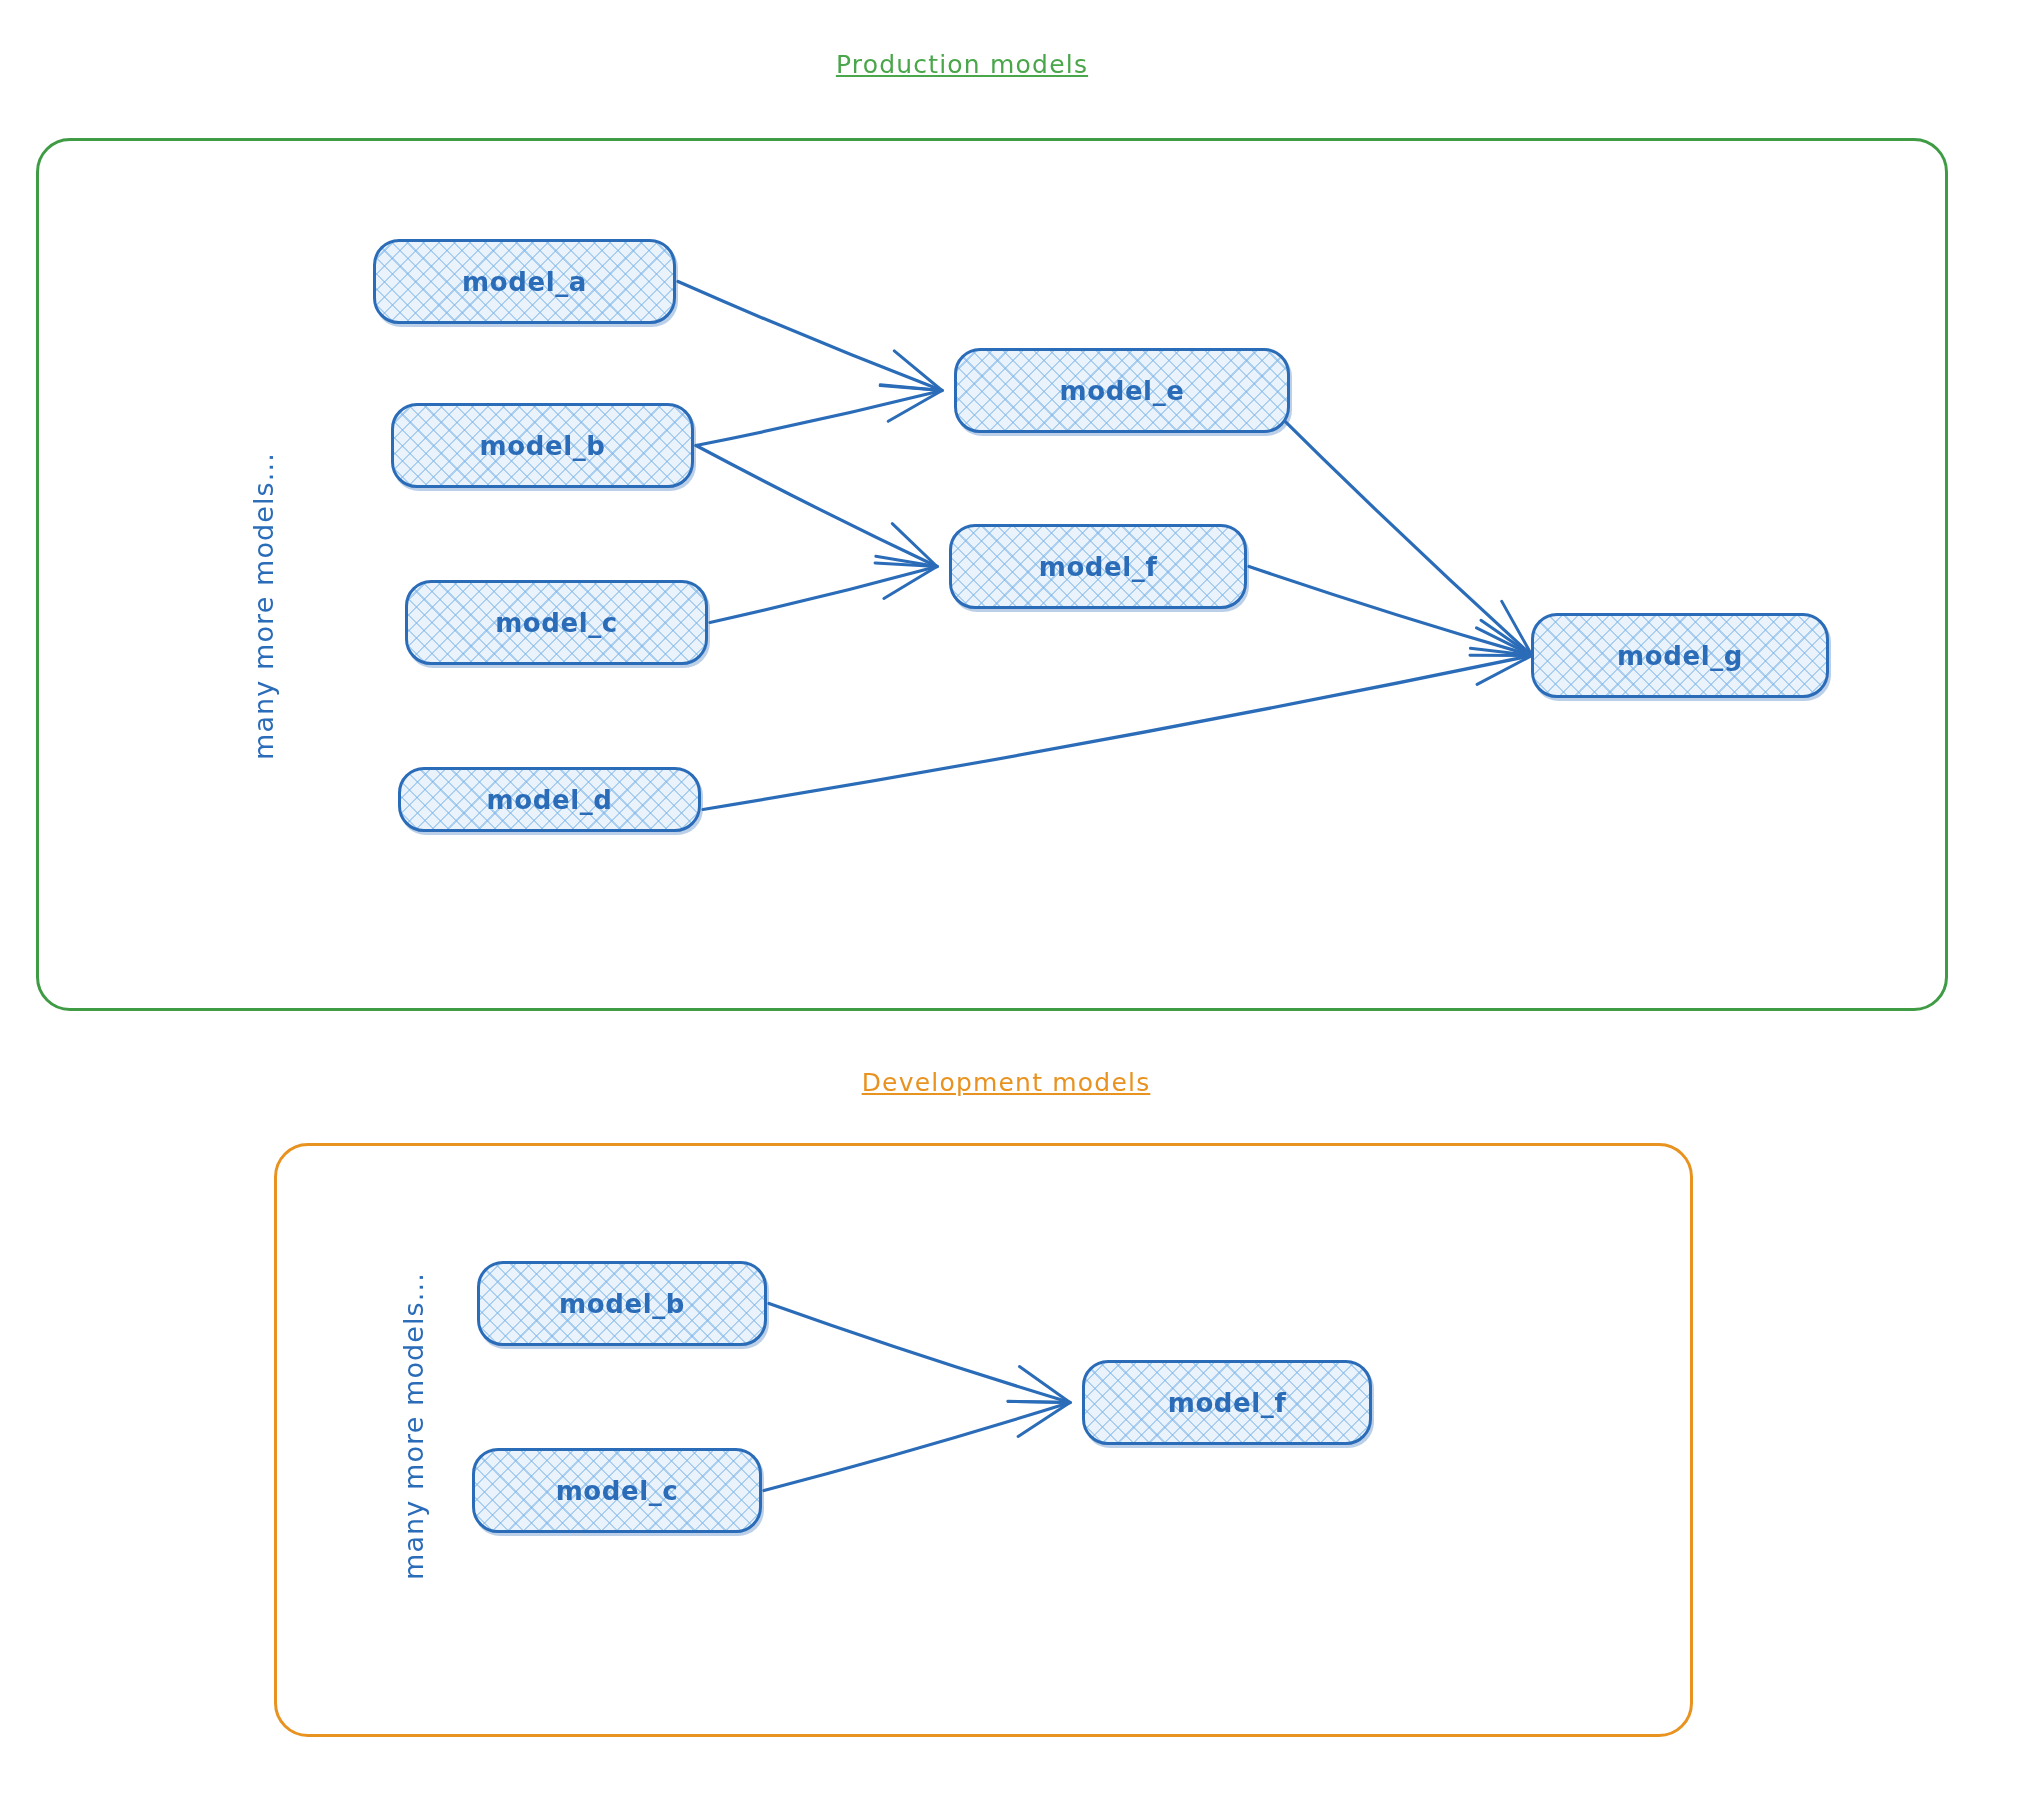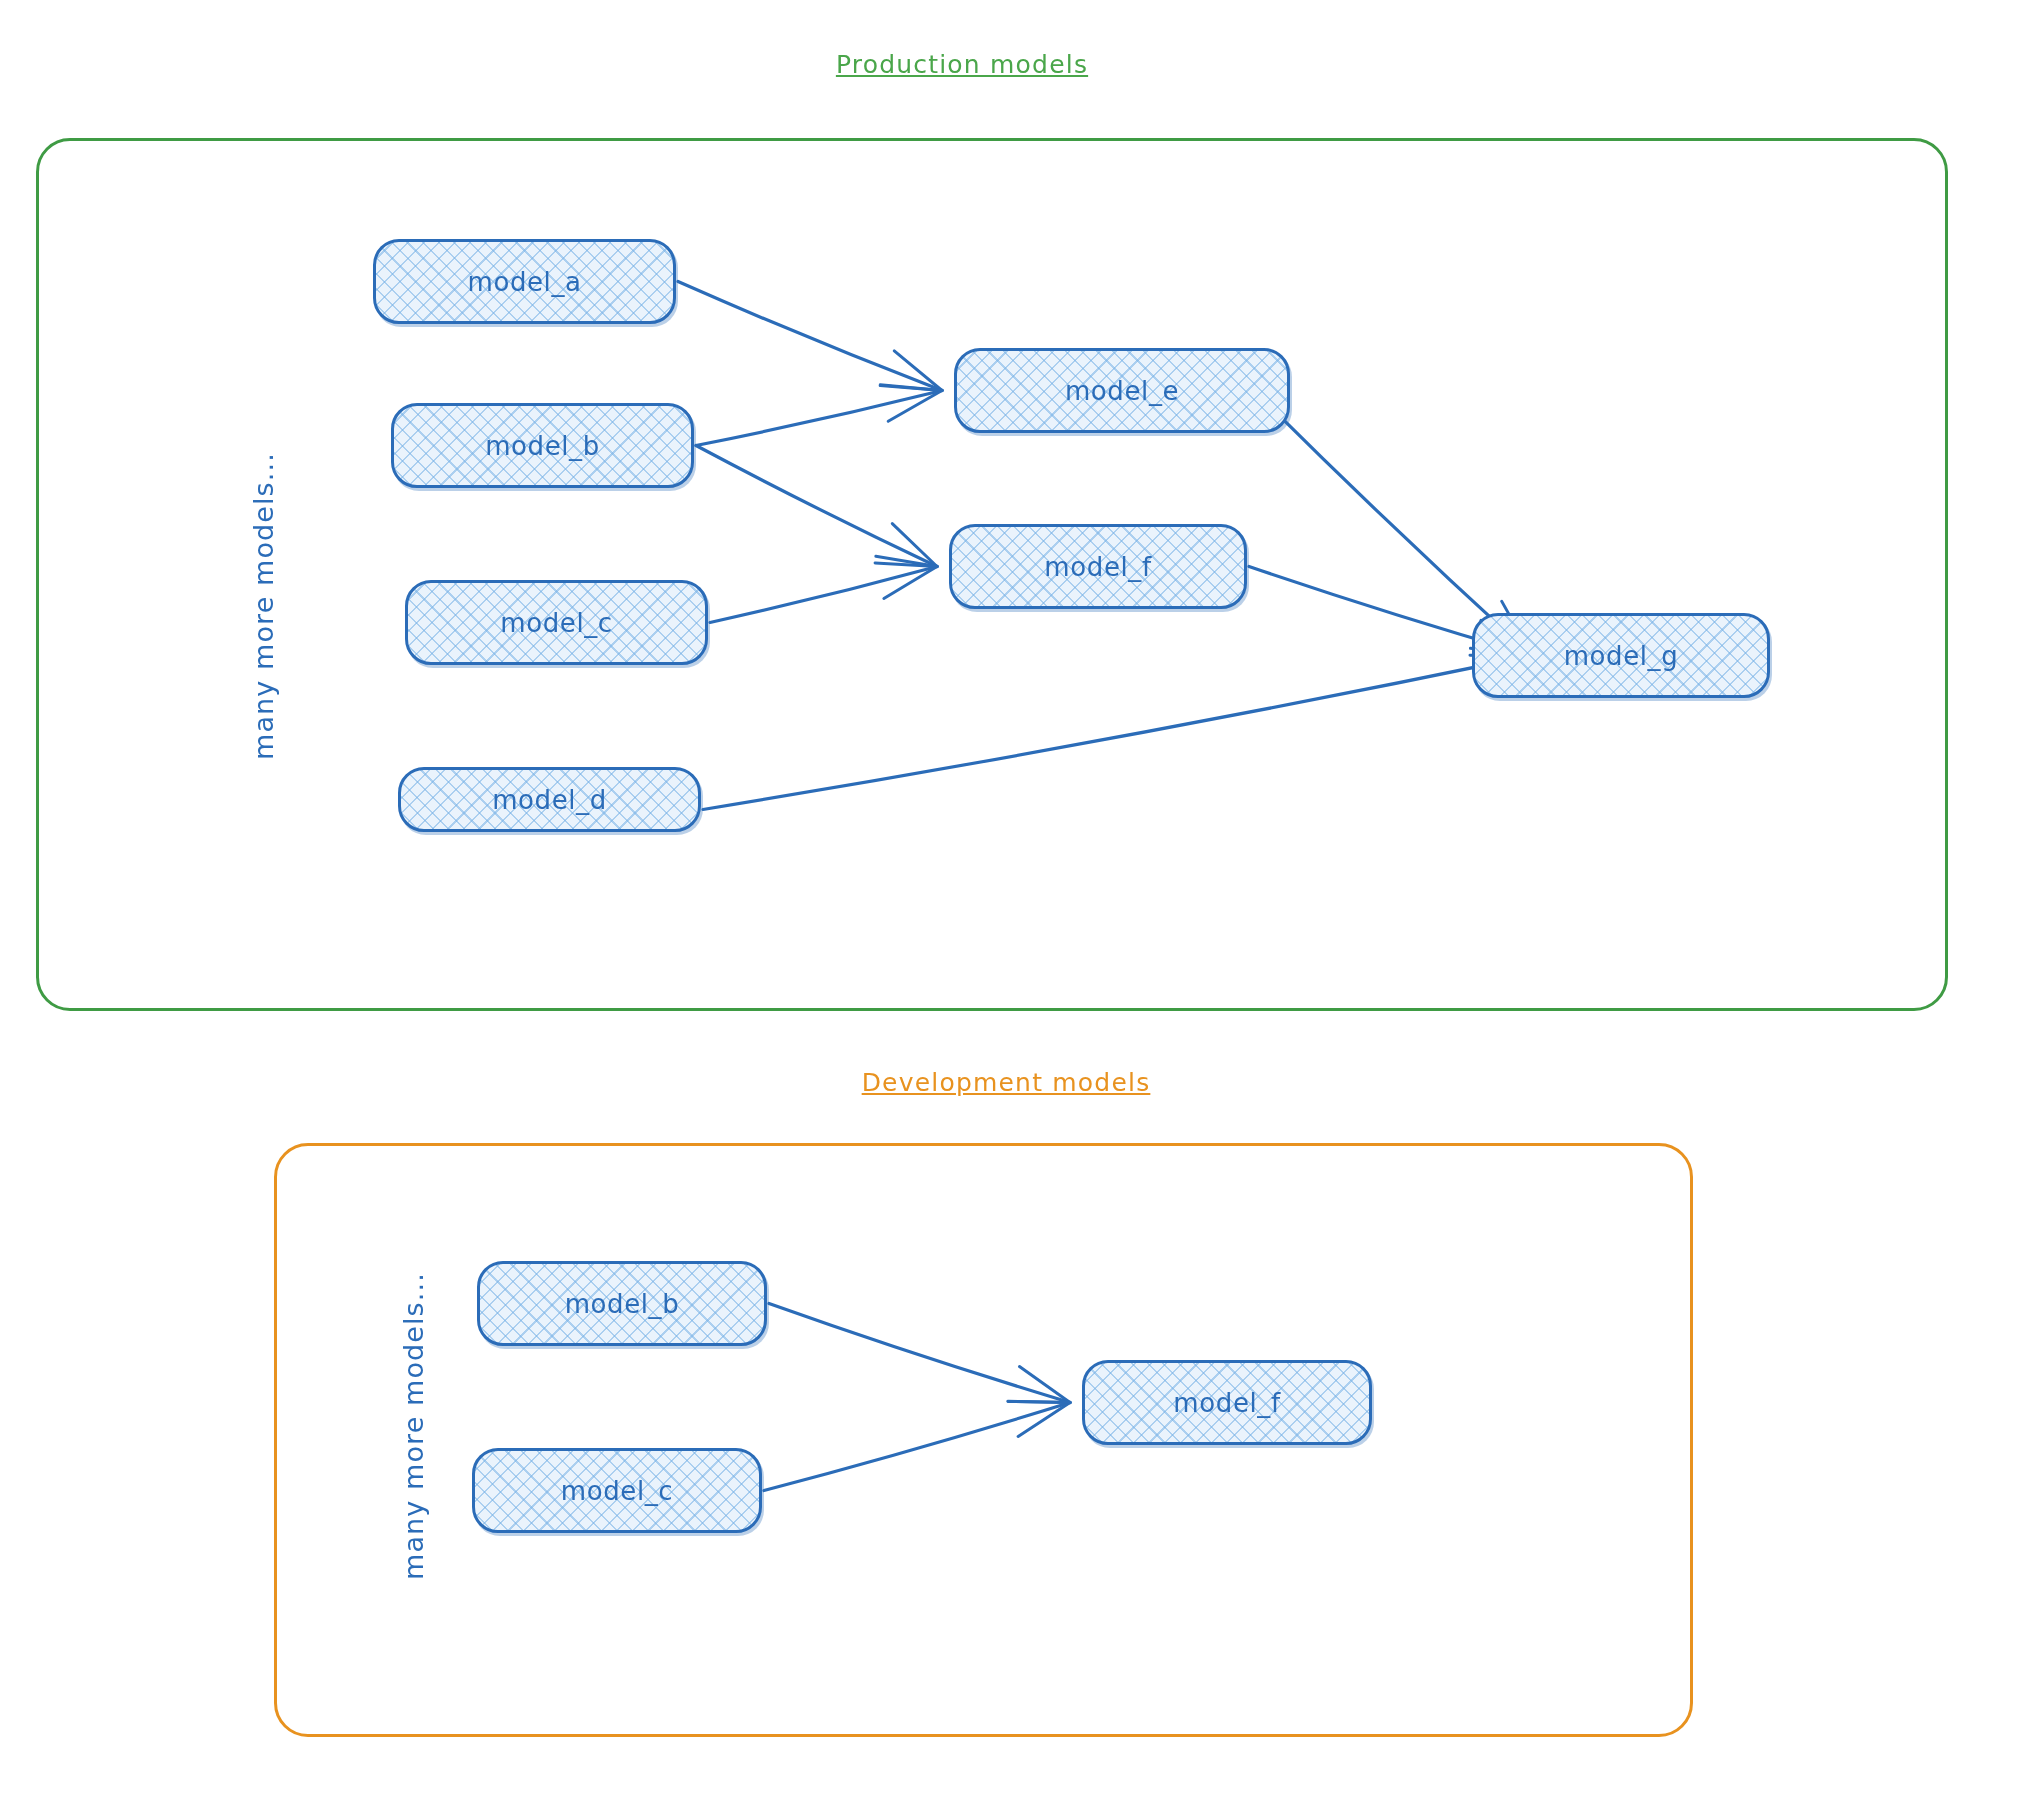--- a/index.html
+++ b/index.html
@@ -80,20 +80,21 @@
     justify-content: center;
     box-shadow: 2px 3px 0 rgba(43,108,184,.32);
   }
   .node-label {
     color: #2b6cb8;
     font-family: "DejaVu Sans", sans-serif;
     font-size: 26px;
     letter-spacing: 0.6px;
     white-space: nowrap;
     user-select: none;
+    font-weight: bold;
   }
 </style>
 </head>
 <body>
 
 <svg id="canvas" viewBox="0 0 2024 1818" xmlns="http://www.w3.org/2000/svg" aria-hidden="true">
   <g id="edge-layer">
       <path d="M 678 281.5 Q 808.692 339.168 942 390.5" stroke="#2b6cb8" stroke-width="3.2" fill="none" stroke-linecap="round"></path>
       <path d="M 880.2596944479523 384.8312549590066 L 942 390.5" stroke="#2b6cb8" stroke-width="3" fill="none" stroke-linecap="round"></path>
       <path d="M 894.2443411734816 350.9601839907521 L 942 390.5" stroke="#2b6cb8" stroke-width="3" fill="none" stroke-linecap="round"></path>
@@ -148,21 +149,21 @@
     </div>
     <div class="node" style="left: 398px; top: 767px; width: 303px; height: 65px;">
       <span class="node-label">model_d</span>
     </div>
     <div class="node" style="left: 954px; top: 348px; width: 336px; height: 85px;">
       <span class="node-label">model_e</span>
     </div>
     <div class="node" style="left: 949px; top: 524px; width: 298px; height: 85px;">
       <span class="node-label">model_f</span>
     </div>
-    <div class="node" style="left: 1472px; top: 613px; width: 298px; height: 85px;">
+    <div class="node" style="left: 1531px; top: 613px; width: 298px; height: 85px;">
       <span class="node-label">model_g</span>
     </div>
     <div class="node" style="left: 477px; top: 1261px; width: 290px; height: 85px;">
       <span class="node-label">model_b</span>
     </div>
     <div class="node" style="left: 472px; top: 1448px; width: 290px; height: 85px;">
       <span class="node-label">model_c</span>
     </div>
     <div class="node" style="left: 1082px; top: 1360px; width: 290px; height: 85px;">
       <span class="node-label">model_f</span>

